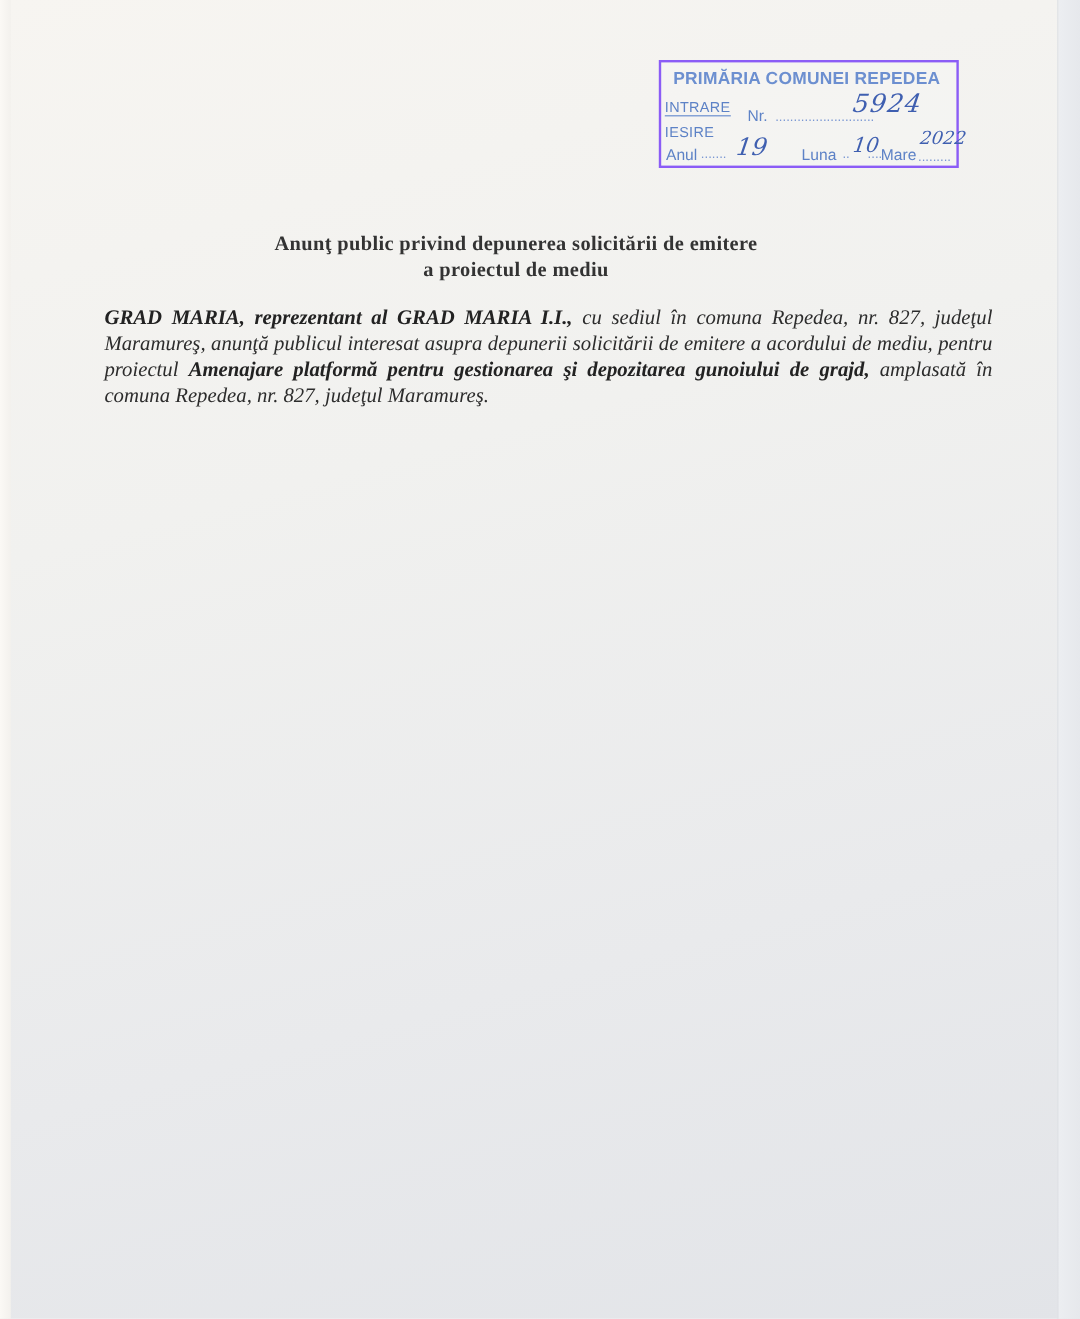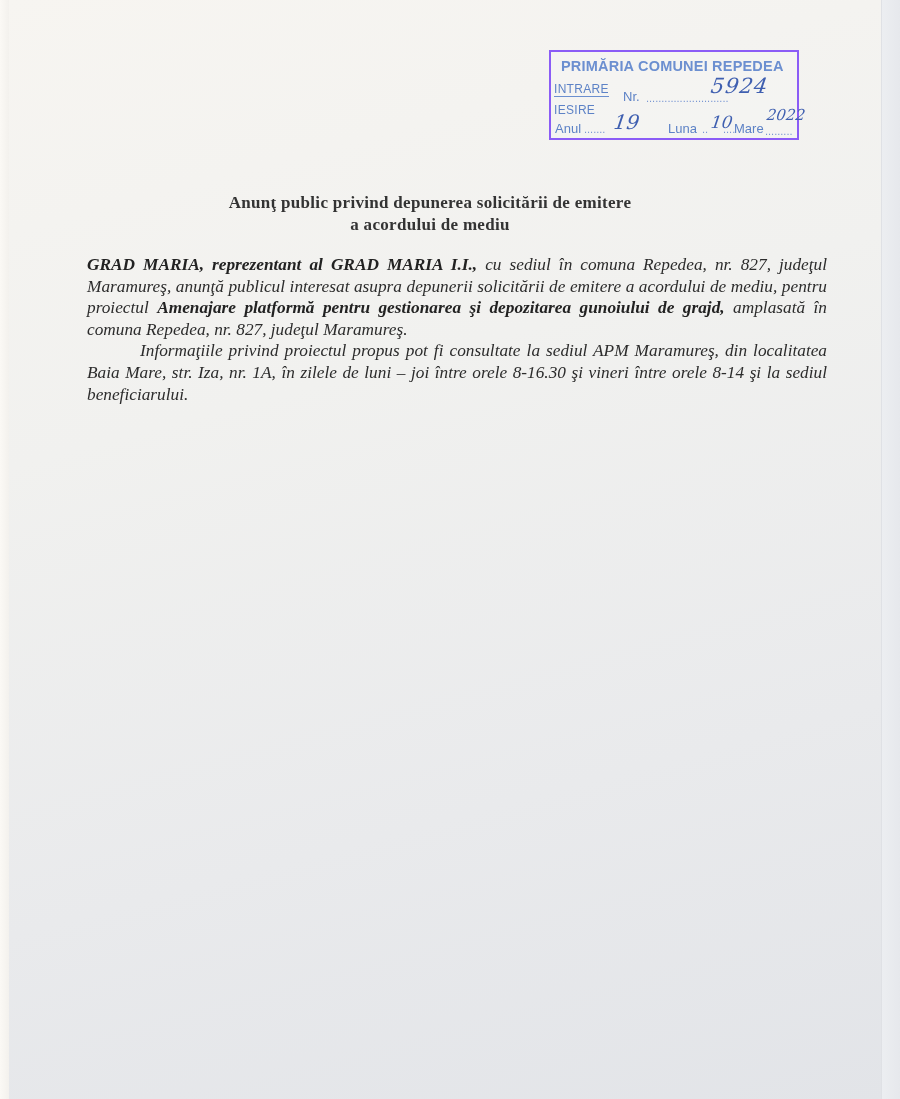--- a/index.html
+++ b/index.html
@@ -86,19 +86,18 @@
   <div class="hand hand-luna">10</div>
   <div class="stamp-dots" style="left:172px; top:71px;">....</div>
 
   <div class="stamp-anul-label">Mare</div>
   <div class="hand hand-anul">2022</div>
   <div class="stamp-dots" style="left:214px; top:73px;">.........</div>
 </div>
 
 <div class="title">
   <div>Anunţ public privind depunerea solicitării de emitere</div>
-  <div>a acordului de mediu</div>
+  <div>a proiectul de mediu</div>
 </div>
 
 <div class="body-text">
   <p><span class="b">GRAD MARIA, reprezentant al GRAD MARIA I.I.,</span><span> cu sediul în comuna Repedea, nr. 827, judeţul Maramureş, anunţă publicul interesat asupra depunerii solicitării de emitere a acordului de mediu, pentru proiectul </span><span class="b">Amenajare platformă pentru gestionarea şi depozitarea gunoiului de grajd,</span><span> amplasată în comuna Repedea, nr. 827, judeţul Maramureş.</span></p>
-  <p class="indent">Informaţiile privind proiectul propus pot fi consultate la sediul APM Maramureş, din localitatea Baia Mare, str. Iza, nr. 1A, în zilele de luni – joi între orele 8-16.30 şi vineri între orele 8-14 şi la sediul beneficiarului.</p>
 </div>
 
 </body></html>

